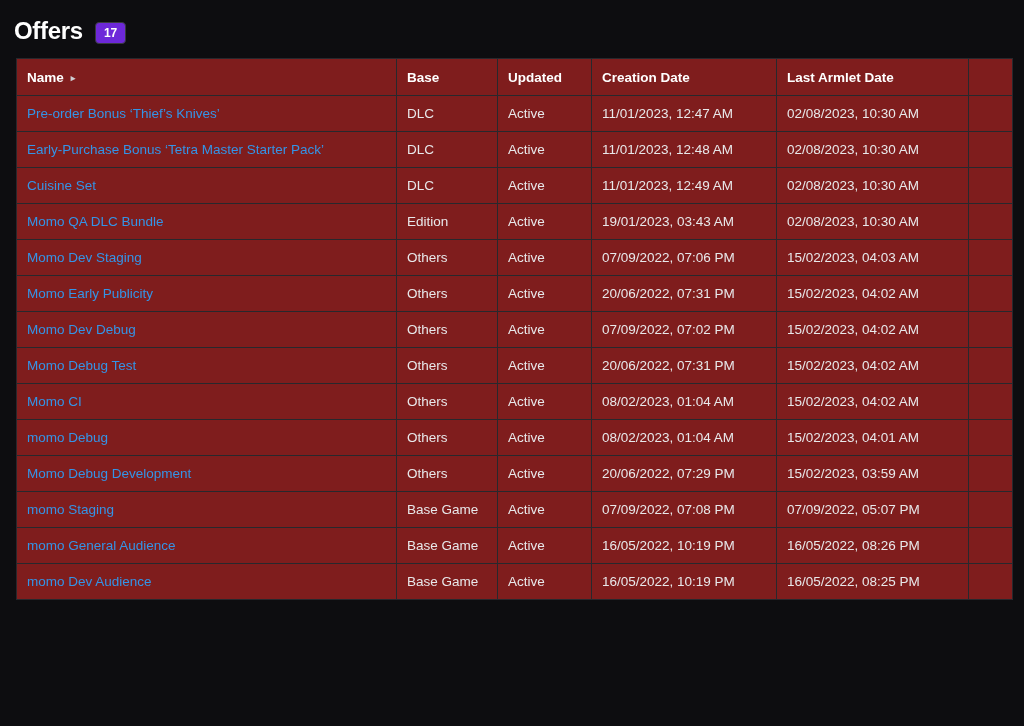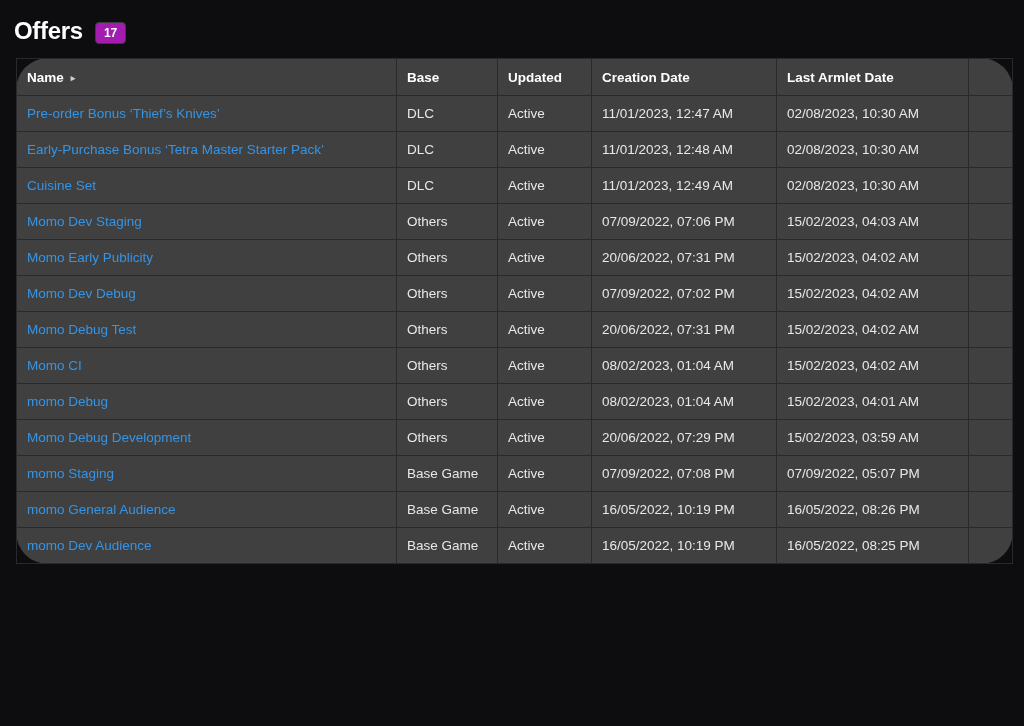--- a/index.html
+++ b/index.html
@@ -12,29 +12,28 @@
   }
   .title-row {
     display:flex; align-items:flex-end; gap:12px;
     padding:15px 0 0 14px; height:44px;
   }
   .page-title {
     color:#ffffff; font-size:24px; font-weight:700; letter-spacing:-0.3px;
     margin:0; line-height:26px;
   }
   .count-badge {
-    background:#a21caf; border:1px solid #3a3a40; border-radius:4px;
+    background:#6d28d9; border:1px solid #3a3a40; border-radius:4px;
     color:#ffffff; font-size:12px; font-weight:600;
     padding:2px 8px; line-height:16px; margin-top:2px;
   }
   .table-wrap { margin:14px 12px 0 16px; }
   table.offers {
     width:996px; table-layout:fixed; border-collapse:collapse;
-    background:#404040;
-    border-radius:32px;
+    background:#7f1d1d;
   }
   table.offers th, table.offers td {
     border:1px solid #28282d;
     padding:0 10px;
     overflow:hidden; white-space:nowrap; text-overflow:ellipsis;
   }
   table.offers th {
     height:37px; text-align:left;
     color:#ffffff; font-size:13.5px; font-weight:700;
   }
@@ -107,20 +106,28 @@
         </tr>
         <tr>
           <td><a class="offer-link" href="#">Cuisine Set</a></td>
           <td>DLC</td>
           <td>Active</td>
           <td>11/01/2023, 12:49 AM</td>
           <td>02/08/2023, 10:30 AM</td>
           <td></td>
         </tr>
         <tr>
+          <td><a class="offer-link" href="#">Momo QA DLC Bundle</a></td>
+          <td>Edition</td>
+          <td>Active</td>
+          <td>19/01/2023, 03:43 AM</td>
+          <td>02/08/2023, 10:30 AM</td>
+          <td></td>
+        </tr>
+        <tr>
           <td><a class="offer-link" href="#">Momo Dev Staging</a></td>
           <td>Others</td>
           <td>Active</td>
           <td>07/09/2022, 07:06 PM</td>
           <td>15/02/2023, 04:03 AM</td>
           <td></td>
         </tr>
         <tr>
           <td><a class="offer-link" href="#">Momo Early Publicity</a></td>
           <td>Others</td>

